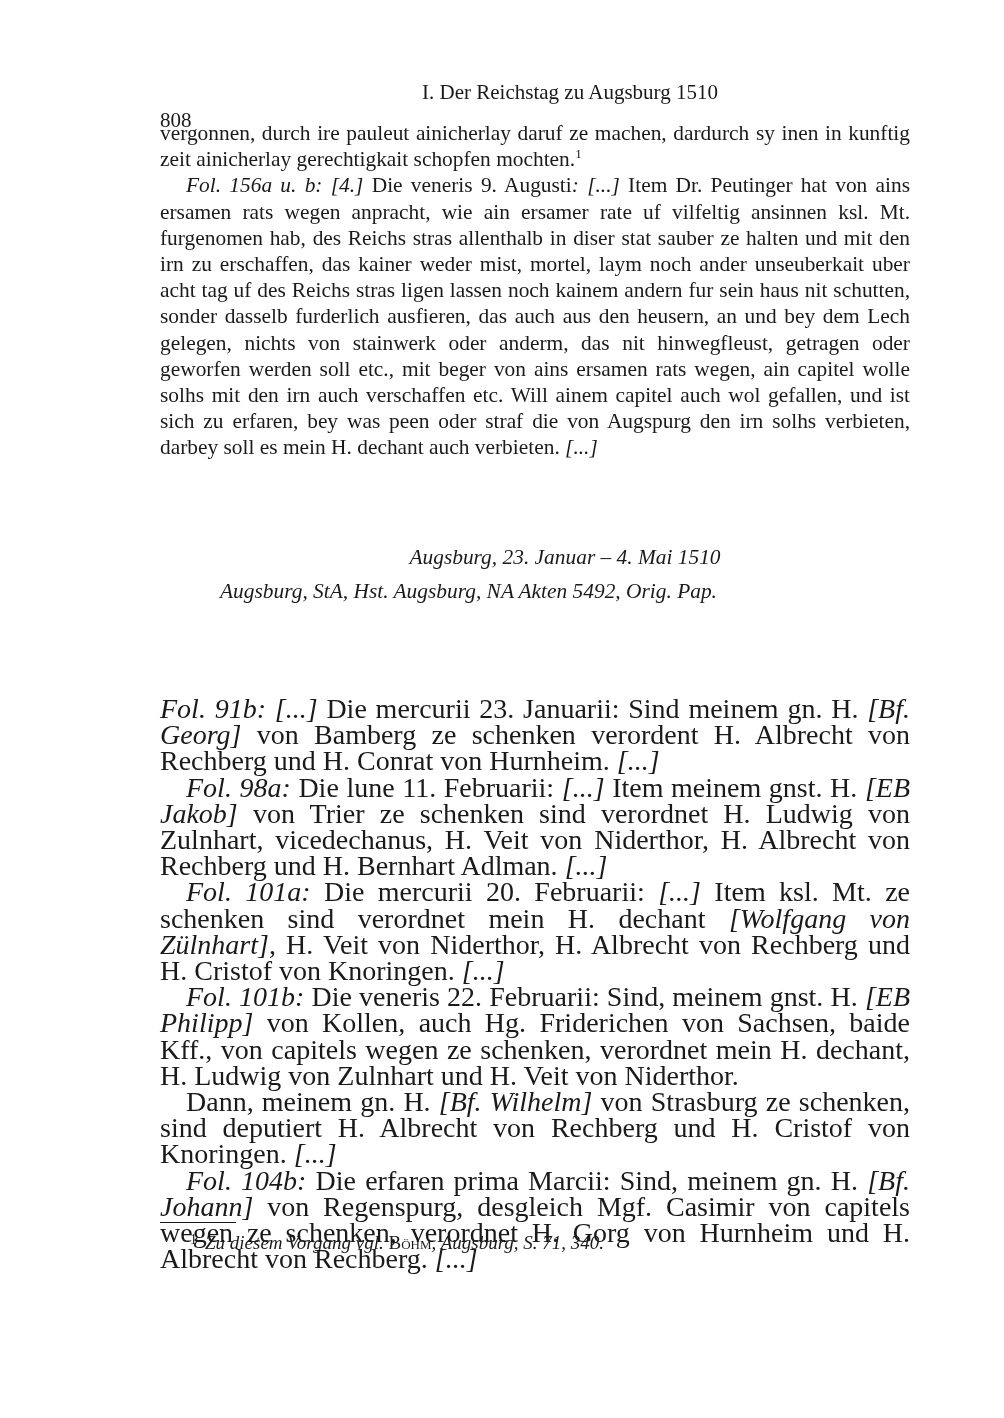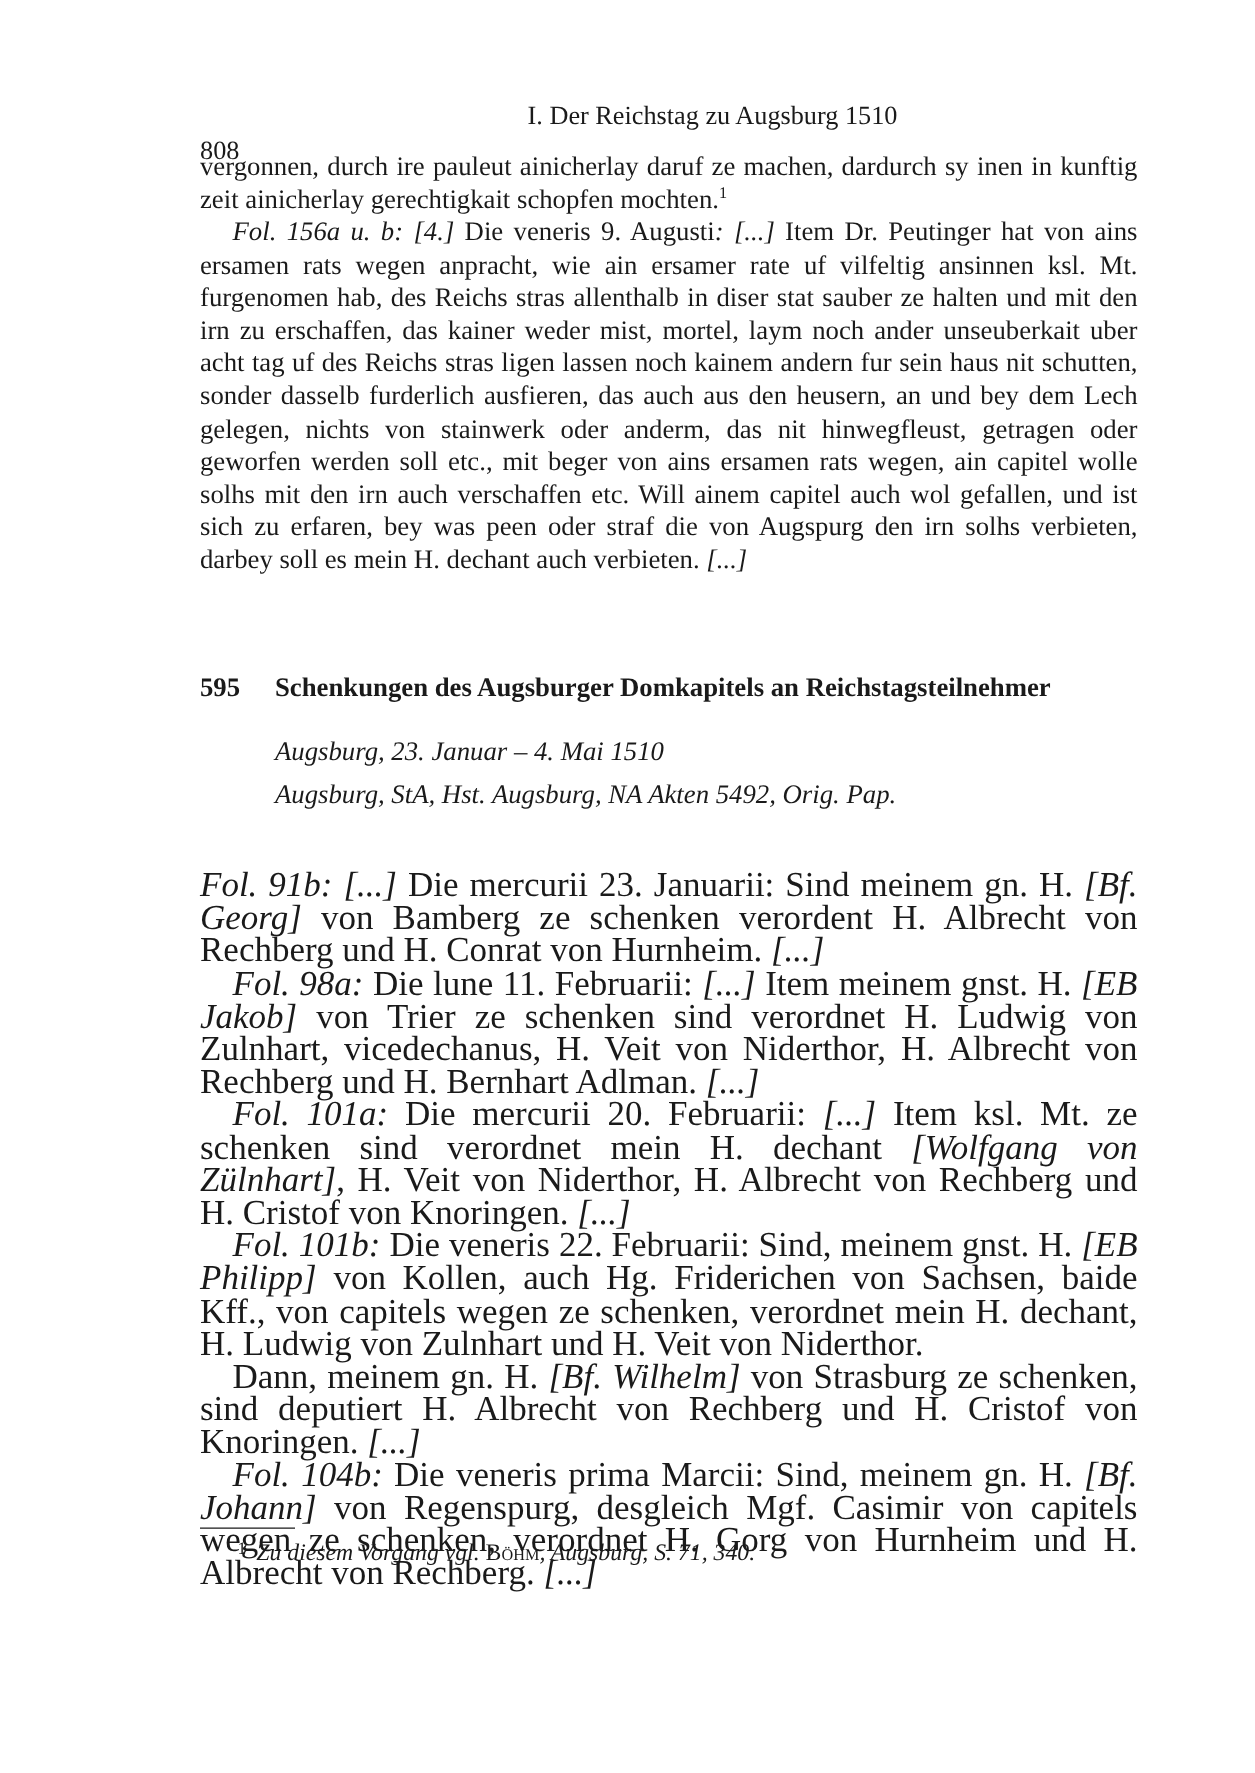--- a/index.html
+++ b/index.html
@@ -14,21 +14,21 @@
   p.indent { text-indent: 26px; }
   p.last-line-left { text-align-last: left; }
   i { font-style: italic; }
   sup { font-size: 13px; vertical-align: 8px; line-height: 0; }
   .doc-section { position: absolute; top: 536px; left: 0; width: 750px; }
   .doc-heading { font-size: 21.4px; font-weight: bold; line-height: 28px; display: flex; }
   .doc-number { width: 60px; flex: none; }
   .doc-title { flex: 1; }
   .doc-meta { margin-left: 60px; font-size: 21.4px; line-height: 26.2px; font-style: italic; }
   .doc-summary { text-align: justify; margin-top: 8px; }
-  .doc-date { margin-top: 24px; }
+  .doc-date { margin-top: 8px; text-align: center; }
   .doc-source { margin-top: 8px; }
   .entries { position: absolute; top: 696px; left: 0; width: 750px; font-size: 28px; line-height: 26.2px; }
   .footnote-rule { position: absolute; top: 1222px; left: 0; width: 76px; height: 1px; background: #1a1a1a; }
   .footnote { position: absolute; top: 1228px; left: 0; width: 750px; font-size: 19px; line-height: 24px; padding-left: 30px; box-sizing: border-box; }
   .fn-mark { font-size: 14px; vertical-align: 5px; margin-right: 8px; font-style: normal; }
   .smallcaps { font-variant: small-caps; font-style: normal; }
 </style>
 </head>
 <body>
 
@@ -38,37 +38,33 @@
     <span class="page-number">808</span>
     <span class="running-title">I. Der Reichstag zu Augsburg 1510</span>
   </div>
 
   <div class="body-text">
     <p class="last-line-left"><span>vergonnen, durch ire pauleut ainicherlay daruf ze machen, dardurch sy inen in kunftig zeit ainicherlay gerechtigkait schopfen mochten.</span><sup>1</sup></p>
     <p class="indent last-line-left"><i>Fol. 156a u. b: [4.]</i><span> Die veneris 9. Augusti</span><i>: [...]</i><span> Item Dr. Peutinger hat von ains ersamen rats wegen anpracht, wie ain ersamer rate uf vilfeltig ansinnen ksl. Mt. furgenomen hab, des Reichs stras allenthalb in diser stat sauber ze halten und mit den irn zu erschaffen, das kainer weder mist, mortel, laym noch ander unseuberkait uber acht tag uf des Reichs stras ligen lassen noch kainem andern fur sein haus nit schutten, sonder dasselb furderlich ausfieren, das auch aus den heusern, an und bey dem Lech gelegen, nichts von stainwerk oder anderm, das nit hinwegfleust, getragen oder geworfen werden soll etc., mit beger von ains ersamen rats wegen, ain capitel wolle solhs mit den irn auch verschaffen etc. Will ainem capitel auch wol gefallen, und ist sich zu erfaren, bey was peen oder straf die von Augspurg den irn solhs verbieten, darbey soll es mein H. dechant auch verbieten. </span><i>[...]</i></p>
   </div>
 
   <div class="doc-section">
-    <div class="doc-heading">
-      <span class="doc-number">595</span>
-      <span class="doc-title">Schenkungen des Augsburger Domkapitels an Reichstagsteilnehmer</span>
-    </div>
     <div class="doc-meta">
       <div class="doc-date">Augsburg, 23. Januar – 4. Mai 1510</div>
       <div class="doc-source">Augsburg, StA, Hst. Augsburg, NA Akten 5492, Orig. Pap.</div>
     </div>
   </div>
 
   <div class="entries">
     <p class="last-line-left"><i>Fol. 91b: [...]</i><span> Die mercurii 23. Januarii: Sind meinem gn. H. </span><i>[Bf. Georg]</i><span> von Bamberg ze schenken verordent H. Albrecht von Rechberg und H. Conrat von Hurnheim. </span><i>[...]</i></p>
     <p class="indent last-line-left"><i>Fol. 98a:</i><span> Die lune 11. Februarii: </span><i>[...]</i><span> Item meinem gnst. H. </span><i>[EB Jakob]</i><span> von Trier ze schenken sind verordnet H. Ludwig von Zulnhart, vicedechanus, H. Veit von Niderthor, H. Albrecht von Rechberg und H. Bernhart Adlman. </span><i>[...]</i></p>
     <p class="indent last-line-left"><i>Fol. 101a:</i><span> Die mercurii 20. Februarii: </span><i>[...]</i><span> Item ksl. Mt. ze schenken sind verordnet mein H. dechant </span><i>[Wolfgang von Zülnhart]</i><span>, H. Veit von Niderthor, H. Albrecht von Rechberg und H. Cristof von Knoringen. </span><i>[...]</i></p>
     <p class="indent last-line-left"><i>Fol. 101b:</i><span> Die veneris 22. Februarii: Sind, meinem gnst. H. </span><i>[EB Philipp]</i><span> von Kollen, auch Hg. Friderichen von Sachsen, baide Kff., von capitels wegen ze schenken, verordnet mein H. dechant, H. Ludwig von Zulnhart und H. Veit von Niderthor.</span></p>
     <p class="indent last-line-left"><span>Dann, meinem gn. H. </span><i>[Bf. Wilhelm]</i><span> von Strasburg ze schenken, sind deputiert H. Albrecht von Rechberg und H. Cristof von Knoringen. </span><i>[...]</i></p>
-    <p class="indent last-line-left"><i>Fol. 104b:</i><span> Die veneris prima Marcii: Sind, meinem gn. H. </span><i>[Bf. Johann]</i><span> von Regenspurg, desgleich Mgf. Casimir von capitels wegen ze schenken, verordnet H. Gorg von Hurnheim und H. Albrecht von Rechberg. </span><i>[...]</i></p>
+    <p class="indent last-line-left"><i>Fol. 104b:</i><span> Die erfaren prima Marcii: Sind, meinem gn. H. </span><i>[Bf. Johann]</i><span> von Regenspurg, desgleich Mgf. Casimir von capitels wegen ze schenken, verordnet H. Gorg von Hurnheim und H. Albrecht von Rechberg. </span><i>[...]</i></p>
   </div>
 
   <div class="footnote-rule"></div>
   <div class="footnote">
     <span class="fn-mark">1</span><i>Zu diesem Vorgang vgl. </i><span class="smallcaps">Böhm</span><i>, Augsburg, S. 71, 340.</i>
   </div>
 
 </div>
 
 </body></html>

